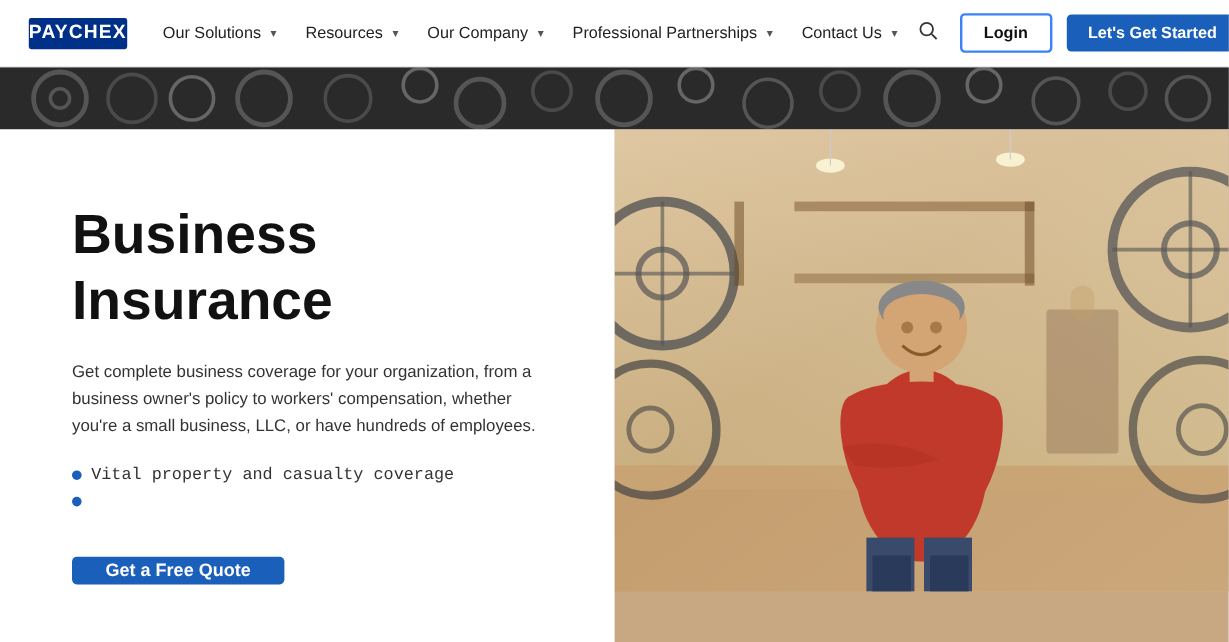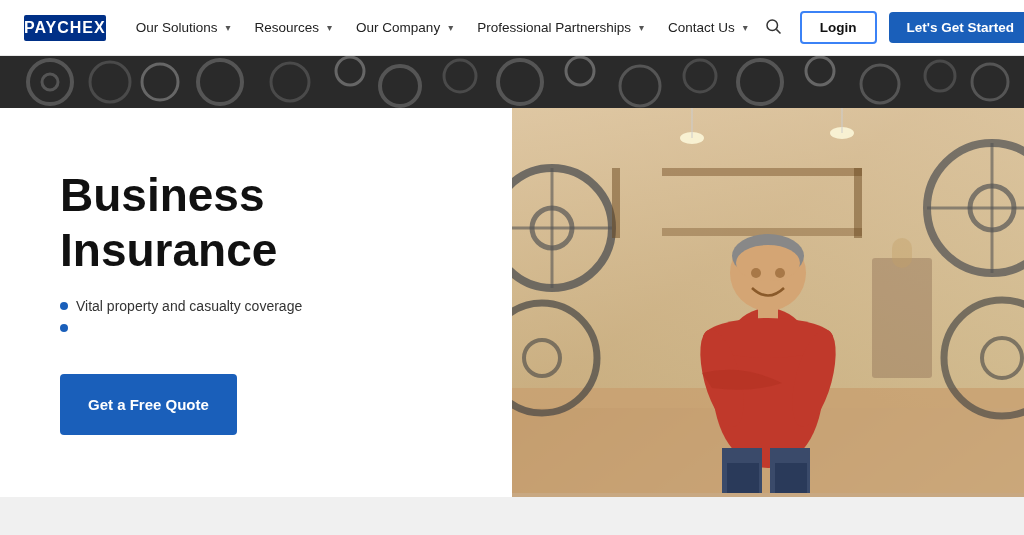--- a/index.html
+++ b/index.html
@@ -115,31 +115,32 @@
       list-style: none;
       margin-bottom: 32px;
     }
     .hero-bullets li {
       font-size: 14px;
       color: #333;
       margin-bottom: 10px;
       display: flex;
       align-items: center;
       gap: 8px;
+      font-family: Liberation Mono, monospace;
     }
     .bullet-dot {
       width: 8px;
       height: 8px;
       border-radius: 50%;
       background: #1a5fba;
       flex-shrink: 0;
     }
     .btn-quote {
       display: inline-block;
-      padding: 22px 28px;
+      padding: 3px 28px;
       background: #1a5fba;
       color: #fff;
       border: none;
       border-radius: 4px;
       font-size: 15px;
       font-weight: 600;
       cursor: pointer;
       width: fit-content;
     }
 
@@ -244,20 +245,21 @@
     <circle cx="880" cy="28" r="19" fill="none" stroke="#555" stroke-width="3"></circle>
     <circle cx="940" cy="20" r="15" fill="none" stroke="#4a4a4a" stroke-width="3"></circle>
     <circle cx="990" cy="26" r="18" fill="none" stroke="#555" stroke-width="3"></circle>
   </svg>
 </div>
 
 <div class="hero-section">
 
   <div class="hero-left">
     <h1 class="hero-title">Business Insurance</h1>
+    <p class="hero-description">Get complete business coverage for your organization, from a business owner's policy to workers' compensation, whether you're a small business, LLC, or have hundreds of employees.</p>
 
     <ul class="hero-bullets">
       <li>
         <span class="bullet-dot"></span>
         <span>Vital property and casualty coverage</span>
       </li>
       <li>
         <span class="bullet-dot"></span>
       </li>
     </ul>

